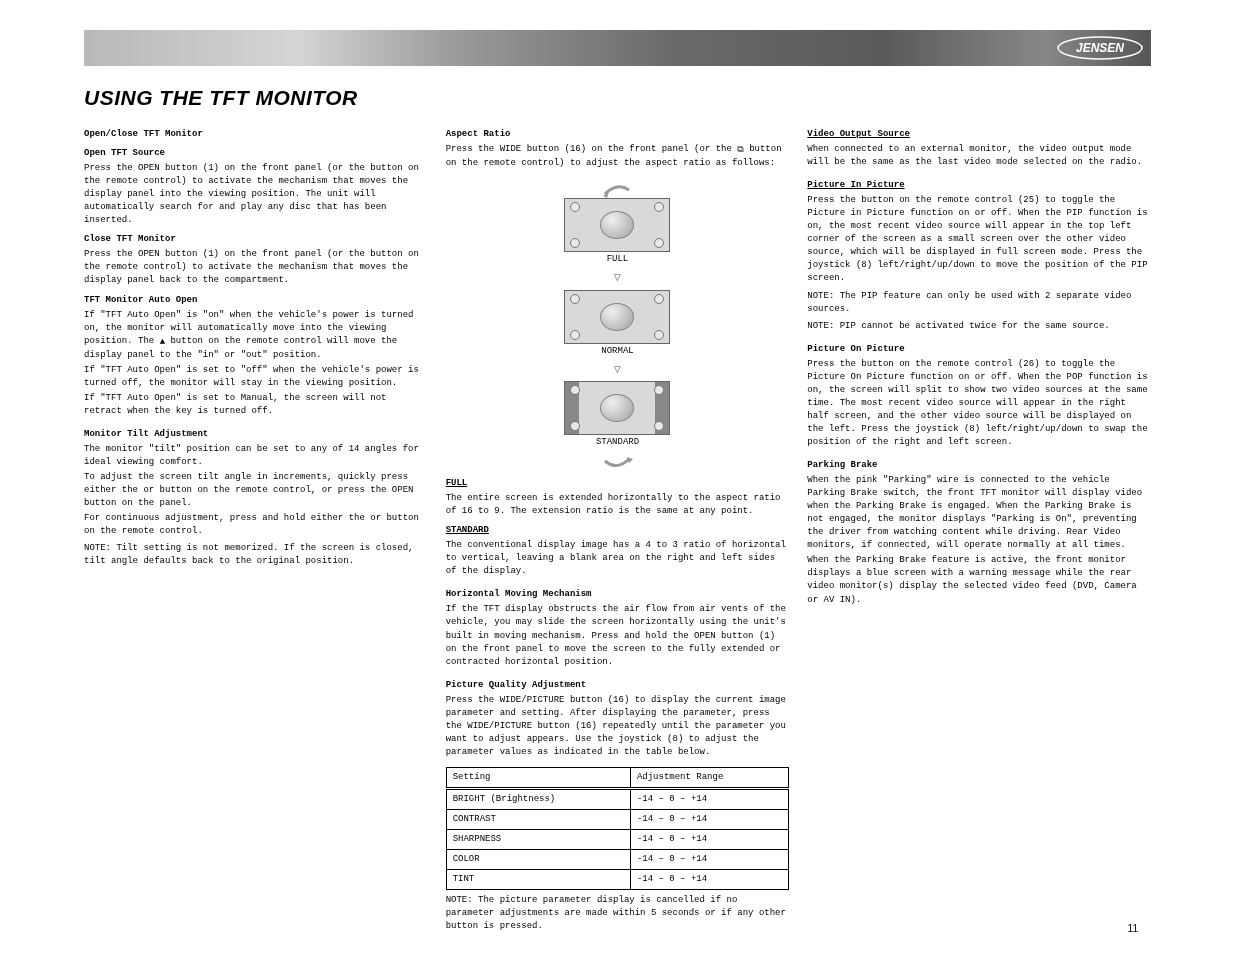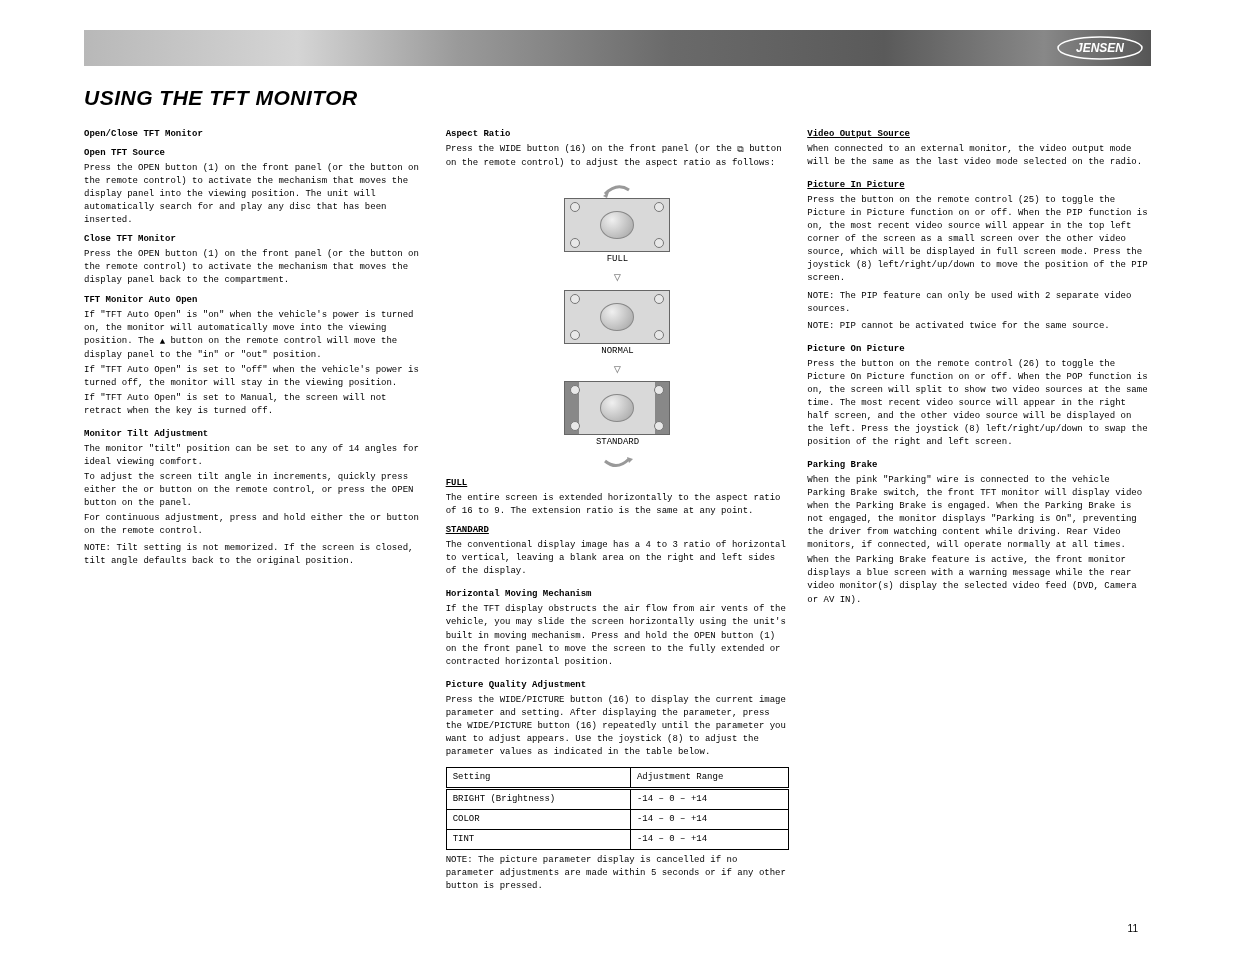--- a/index.html
+++ b/index.html
@@ -274,20 +274,28 @@
           <th>Setting</th>
           <th>Adjustment Range</th>
         </tr>
       </thead>
       <tbody>
         <tr>
             <td>BRIGHT (Brightness)</td>
             <td>-14 – 0 – +14</td>
           </tr>
         <tr>
+            <td>CONTRAST</td>
+            <td>-14 – 0 – +14</td>
+          </tr>
+        <tr>
+            <td>SHARPNESS</td>
+            <td>-14 – 0 – +14</td>
+          </tr>
+        <tr>
             <td>COLOR</td>
             <td>-14 – 0 – +14</td>
           </tr>
         <tr>
             <td>TINT</td>
             <td>-14 – 0 – +14</td>
           </tr>
       </tbody>
     </table>
 

